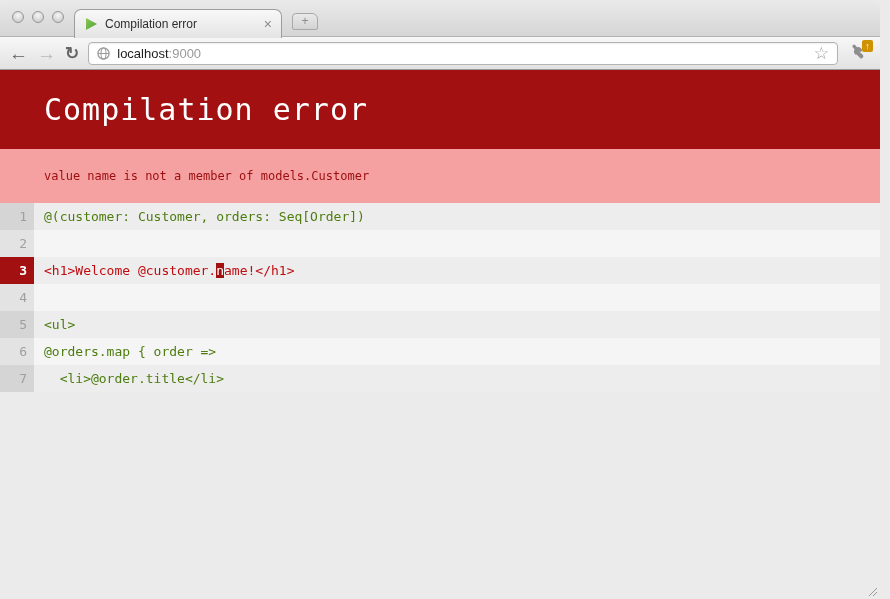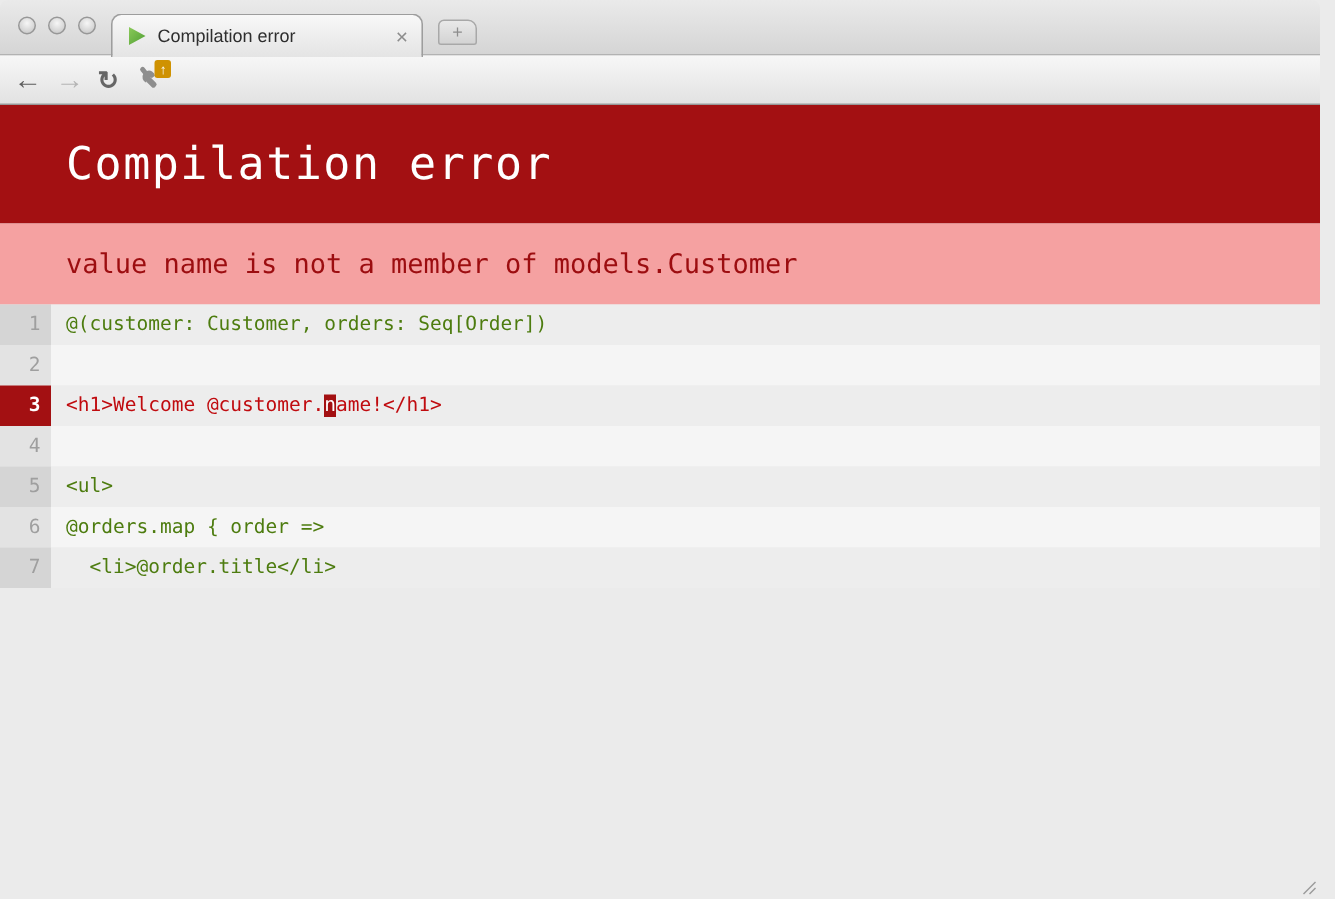--- a/index.html
+++ b/index.html
@@ -76,21 +76,21 @@
     background:#a31012; height:79px;
     display:flex; align-items:center; padding-left:44px;
   }
   .err-header h1 {
     margin:0; color:#fff; font-weight:400;
     font-family:"DejaVu Sans Mono", monospace; font-size:30px; letter-spacing:1px;
   }
   .err-banner {
     background:#f5a1a1; height:54px;
     display:flex; align-items:center; padding-left:44px;
-    color:#9c0d10; font-family:"DejaVu Sans Mono", monospace; font-size:18px;
+    color:#9c0d10; font-family:"DejaVu Sans Mono", monospace; font-size:12px;
   }
   .err-location {
     background:#313131; height:30px;
     display:flex; align-items:center; padding-left:44px;
     color:#fff; font-family:"DejaVu Sans Mono", monospace; font-size:13px; font-weight:bold;
   }
   .code-listing { }
   .code-row { display:flex; height:27px; line-height:27px;
     font-family:"DejaVu Sans Mono", monospace; font-size:13px; }
   .code-row .num {
@@ -133,20 +133,29 @@
     </div>
 
     <div class="newtab">+</div>
   </div>
 
   <div class="toolbar">
     <span class="navbtn">←</span>
     <span class="navbtn disabled">→</span>
     <span class="reload">↻</span>
 
+    <div class="omnibox">
+      <svg width="13" height="13" viewBox="0 0 14 14">
+        <circle cx="7" cy="7" r="6" fill="none" stroke="#9a9a9a" stroke-width="1.4"></circle>
+        <ellipse cx="7" cy="7" rx="2.7" ry="6" fill="none" stroke="#9a9a9a" stroke-width="1.1"></ellipse>
+        <line x1="1" y1="7" x2="13" y2="7" stroke="#9a9a9a" stroke-width="1.1"></line>
+      </svg>
+      <span class="url"><span class="host">localhost</span><span class="port">:9000</span></span>
+      <span class="star">☆</span>
+    </div>
 
     <div class="wrench-wrap">
       <svg width="20" height="20" viewBox="0 0 20 20">
         <path d="M6.2 2.2 a4.1 4.1 0 0 0-2.6 5.6 l-1.9 1.9 a1.6 1.6 0 0 0 2.3 2.3 l1.9-1.9 a4.1 4.1 0 0 0 5.6-2.6 l-2.5 0.6 -1.6-1.6 0.6-2.5 z" fill="#8e8e8e" transform="rotate(96 8 8) translate(1.5 -1.5)"></path>
         <rect x="8" y="8" width="10" height="4" rx="1.6" transform="rotate(45 10 10)" fill="#8e8e8e"></rect>
       </svg>
       <span class="badge">↑</span>
     </div>
   </div>
 

